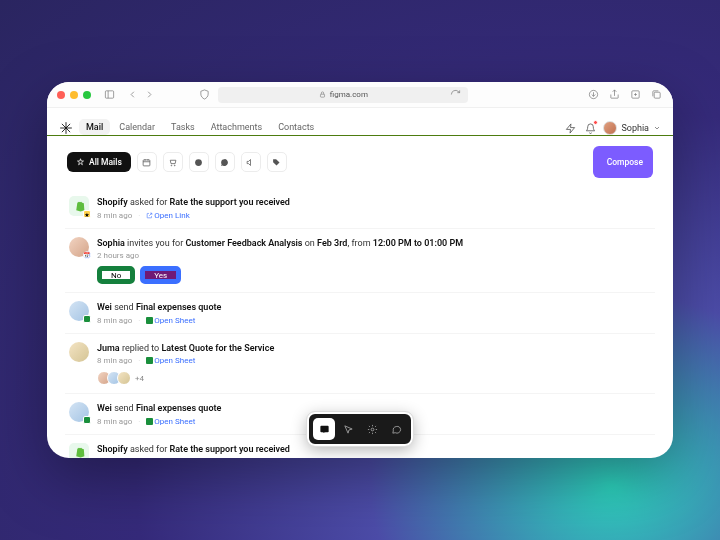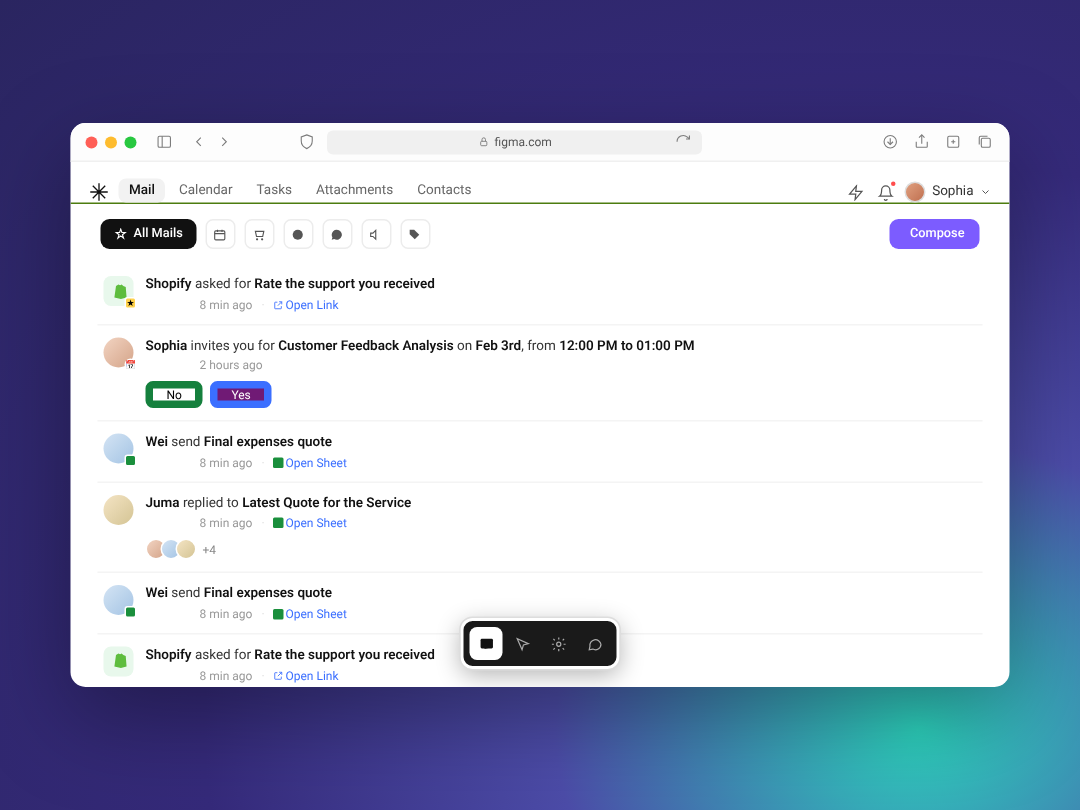--- a/index.html
+++ b/index.html
@@ -4,21 +4,21 @@
 <style>
   * { box-sizing: border-box; margin: 0; padding: 0; }
   body {
     width: 720px; height: 540px; overflow: hidden;
     font-family: -apple-system, BlinkMacSystemFont, "Segoe UI", Roboto, sans-serif;
     background: radial-gradient(ellipse at 85% 90%, #2dd4bf 0%, #4c4ca8 28%, #352a7a 55%, #2a2560 100%);
     display: flex; align-items: center; justify-content: center;
   }
   .window {
     width: 626px; height: 376px; background: #fff;
-    border-radius: 10px; box-shadow: 0 20px 60px rgba(0,0,0,.35);
+    border-radius: 22px; box-shadow: 0 20px 60px rgba(0,0,0,.35);
     overflow: hidden; display: flex; flex-direction: column;
     position: relative;
   }
   
   .chrome {
     height: 26px; display: flex; align-items: center; padding: 0 10px;
     gap: 6px; background: #fdfdfd; border-bottom: 1px solid #f0f0f0;
   }
   .traffic { display: flex; gap: 5px; }
   .dot { width: 8px; height: 8px; border-radius: 50%; }
@@ -66,41 +66,41 @@
     align-items:center; gap:4px; font-size:8.5px; font-weight:500;
     background:#111; color:#fff; cursor:pointer;
   }
   .iconbtn {
     width:20px; height:20px; border:1px solid #ececec; border-radius:5px;
     display:flex; align-items:center; justify-content:center; color:#555; cursor:pointer;
   }
   .iconbtn svg, .pill svg { width:9px; height:9px; stroke:currentColor; stroke-width:2; fill:none;}
   .iconbtn.solid svg { fill:currentColor; stroke:none;}
   .compose {
-    margin-left:auto; height:20px; padding:0 10px; border-radius:6px;
+    margin-left:auto; height:32px; padding:0 10px; border-radius:6px;
     background:#7c5cff; color:#fff; font-size:8.5px; font-weight:500;
     display:flex; align-items:center; gap:4px; cursor:pointer;
   }
 
   
   .feed { display:flex; flex-direction:column; gap:0; }
   .item { display:flex; gap:8px; padding:8px 4px; border-bottom:1px solid #f4f4f4;}
   .item:last-child { border-bottom:none; }
   .av { width:20px; height:20px; border-radius:5px; flex-shrink:0; display:flex; align-items:center; justify-content:center; font-size:10px; position:relative;}
   .av.round { border-radius:50%; }
   .av .corner { position:absolute; width:8px; height:8px; border-radius:2px; bottom:-2px; right:-2px; font-size:6px; display:flex; align-items:center; justify-content:center; border:1px solid #fff;}
   .av-shopify { background:#e8f8ec; }
   .av-shopify svg { width:13px; height:13px; }
   .av-person1 { background:linear-gradient(135deg,#f2d4c2,#d4a489); }
   .av-person2 { background:linear-gradient(135deg,#d4e4f4,#a4c4e4); }
   .av-person3 { background:linear-gradient(135deg,#f4e4c4,#d4c494); }
   .body { flex:1; min-width:0; }
   .line1 { font-size:9px; color:#333; line-height:1.4;}
   .line1 b { font-weight:600; color:#111;}
-  .line2 { font-size:8px; color:#999; margin-top:2px; display:flex; align-items:center; gap:6px;margin-left:36px;}
+  .line2 { font-size:8px; color:#999; margin-top:2px; display:flex; align-items:center; gap:6px;}
   .link { color:#3b6fff; display:flex; align-items:center; gap:1px; cursor:pointer;}
   .link .sq { width:7px; height:7px; background:#1a8f3c; border-radius:1px;}
   .link .ext { width:7px; height:7px; }
   .link .ext svg { width:7px; height:7px; stroke:#3b6fff; stroke-width:2; fill:none;}
   .sep { color:#ddd; }
   .actions { display:flex; gap:5px; margin-top:6px;}
   .btn {
     height:18px; padding:0 9px; border-radius:5px; font-size:8px;
     display:flex; align-items:center; cursor:pointer; border:5px solid #15803d; background:#fff;
   }

